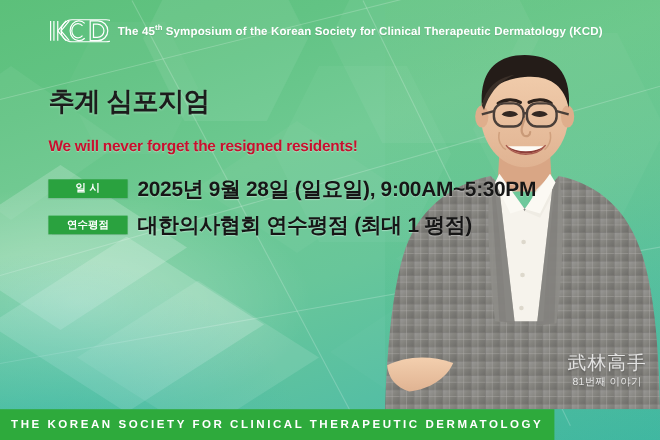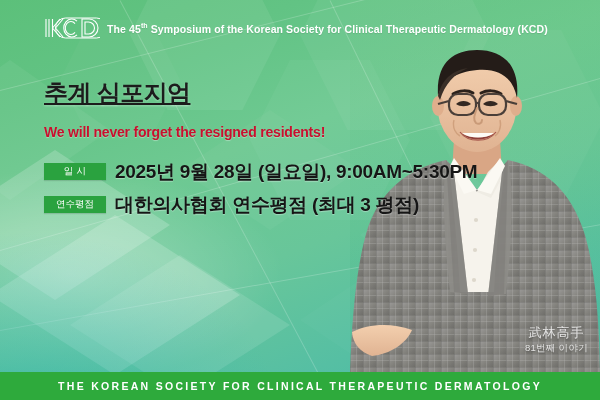--- a/index.html
+++ b/index.html
@@ -88,21 +88,21 @@
   }
   .title-ko {
     color:#1c1c1c;
     font-size:24px;
     line-height:1.24;
     font-weight:bold;
     letter-spacing:-0.6px;
     text-shadow:0 1px 2px rgba(255,255,255,0.30);
     white-space:nowrap;
   }
-  .title-ko .l2 { display:block;text-decoration:underline; }
+  .title-ko .l2 { display:block; }
 
   .tagline {
     margin-top:16px;
     color:#c8102e;
     font-size:14px;
     font-weight:bold;
     letter-spacing:-0.2px;
     white-space:nowrap;
     text-shadow:0 1px 1px rgba(255,255,255,0.35);
   }
@@ -111,25 +111,25 @@
   .info { margin-top:19px; }
   .info-row {
     display:flex;
     align-items:center;
     margin-bottom:7px;
     white-space:nowrap;
   }
   .info-row:last-child { margin-bottom:0; }
   .badge {
     flex:0 0 auto;
-    width:62px; height:17px;
+    width:72px; height:17px;
     background:#2aa23f;
     color:#ffffff;
     font-size:9.5px;
-    font-weight:normal;
+    font-weight:bold;
     display:flex; align-items:center; justify-content:center;
     letter-spacing:0.3px;
     margin-right:9px;
     box-shadow:0 1px 1px rgba(0,0,0,0.12);
     text-align:center;
   }
   .badge.wide { letter-spacing:0px; }
   .info-text {
     color:#161616;
     font-size:19px;
@@ -149,27 +149,27 @@
 
   .watermark {
     position:absolute;
     right:12px; bottom:46px;
     text-align:center;
     z-index:8;
     color:rgba(255,255,255,0.80);
     text-shadow:0 1px 2px rgba(0,0,0,0.35);
     line-height:1.15;
   }
-  .wm-main { font-size:13px; letter-spacing:1px; font-family:Liberation Sans, sans-serif; }
+  .wm-main { font-size:17px; letter-spacing:1px; font-family:Liberation Mono, monospace; }
   .wm-sub  { font-size:9.5px; letter-spacing:0.3px; margin-top:2px; }
 
   
   .footer {
     position:absolute;
-    left:0; bottom:0; width:600px; height:28px;
+    left:0; bottom:0; width:504px; height:28px;
     background:#2eaa3c;
     display:flex; align-items:center; justify-content:center;
     z-index:9;
   }
   .footer-text {
     color:#ffffff;
     font-size:10.5px;
     font-weight:bold;
     letter-spacing:2.3px;
     white-space:nowrap;
@@ -321,21 +321,21 @@
 
     <div class="tagline">We will never forget the resigned residents!</div>
 
     <div class="info">
       <div class="info-row">
         <span class="badge">일 시</span>
         <span class="info-text">2025년 9월 28일 (일요일), 9:00AM~5:30PM</span>
       </div>
       <div class="info-row">
         <span class="badge wide">연수평점</span>
-        <span class="info-text">대한의사협회 연수평점 (최대 3 평점)</span>
+        <span class="info-text">대한의사협회 연수평점 (최대 1 평점)</span>
       </div>
     </div>
   </div>
 
   <div class="watermark">
     <div class="wm-main">武林高手</div>
     <div class="wm-sub">81번째 이야기</div>
   </div>
 
   <div class="footer">

